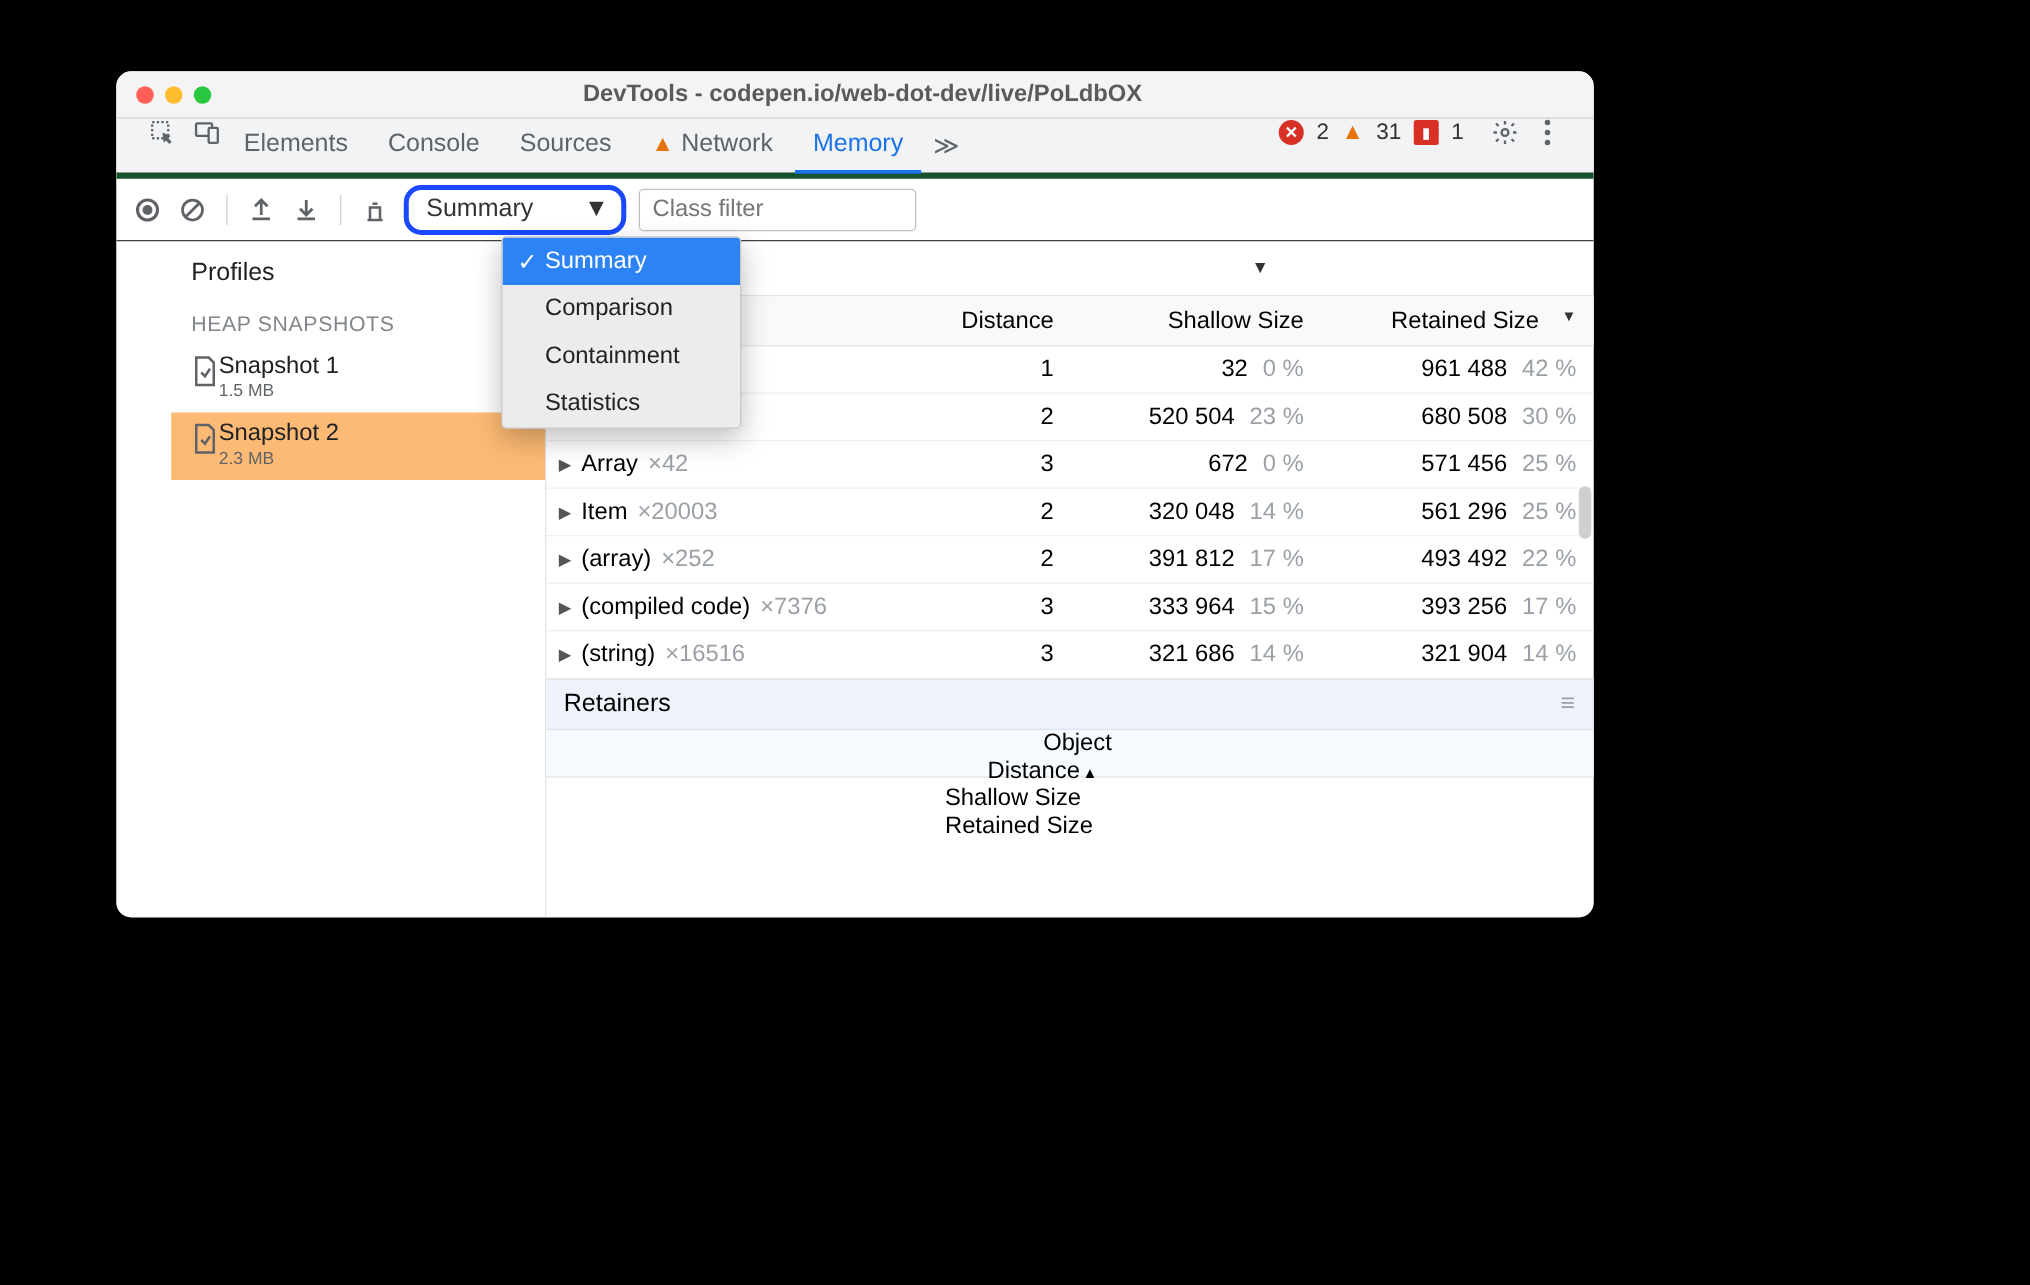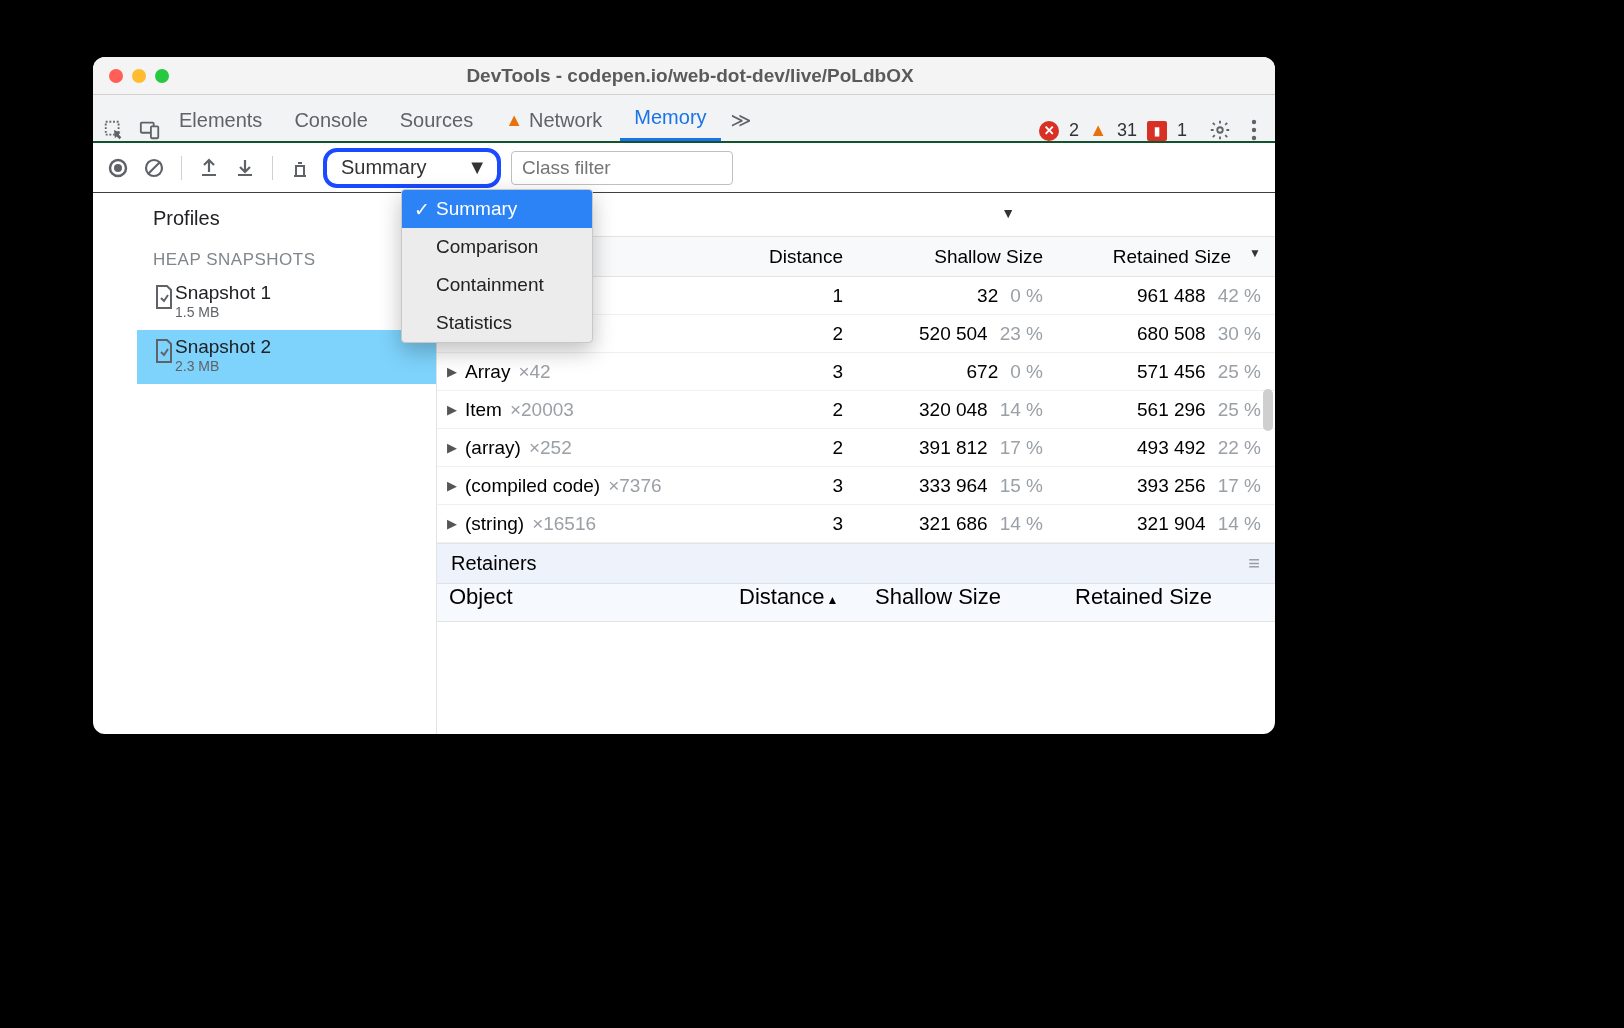--- a/index.html
+++ b/index.html
@@ -37,22 +37,22 @@
   .tl.yellow { background:#febc2e; }
   .tl.green { background:#28c840; }
   .titlebar-title {
     position:absolute; left:0; right:0; text-align:center;
     font-weight:700; font-size:19px; color:#5a5a5a; pointer-events:none;margin-left:12px;
   }
 
   .tabstrip {
     height: 48px;
     background: #f1f3f4;
-    border-bottom: 2px solid #14532d;
-    display:flex; align-items:flex-end; padding: 0 10px;
+    border-bottom: 5px solid #14532d;
+    display:flex; align-items:flex-start; padding: 0 26px;
     gap: 4px; font-size: 20px;
   }
   .tabstrip .ts-left { display:flex; align-items:center; gap: 14px; }
   .ic { width:22px; height:22px; display:inline-flex; align-items:center; justify-content:center; color:#5f6368; }
   .tab-btn { padding: 9px 14px; color:#5f6368; cursor:pointer; display:flex; align-items:center; gap:6px;}
   .tab-btn.active { color:#1a73e8; border-bottom: 3px solid #1a73e8; padding-bottom:9px; }
   .tabstrip .spacer { flex:1; }
   .badgebox { display:flex; align-items:center; gap:10px; font-size:18px; color:#333; }
   .circ { width:20px; height:20px; border-radius:50%; display:inline-flex; align-items:center; justify-content:center; color:#fff; font-size:13px; font-weight:700;}
   .circ.err { background:#d93025; }
@@ -94,40 +94,40 @@
   .dd-item.sel::before { content:"✓"; position:absolute; left:12px; }
 
   .body { flex:1; display:flex; min-height:0; position:relative; }
   .sidebar { width: 300px; border-right:1px solid #e3e3e3; display:flex; flex-direction:column;margin-left:44px; }
   .sb-title { padding:14px 16px 10px; font-size:20px; color:#202124; }
   .sb-subtitle { padding: 10px 16px 6px; font-size:17px; color:#80868b; letter-spacing:.5px;}
   .sb-item { padding:6px 16px 10px 16px; display:flex; align-items:flex-start; }
   .sb-item .pi { width:22px; height:26px; margin-top:2px; }
   .sb-item .nm { font-size:19px; color:#202124; }
   .sb-item .sz { font-size:14px; color:#5f6368; }
-  .sb-item.active { background:#7dd3fc; }
+  .sb-item.active { background:#fdba74; }
 
   .main { flex:1; display:flex; flex-direction:column; min-width:0; }
   .ctx-row { height:44px; border-bottom:1px solid #e3e3e3; position:relative; }
   .ctx-caret { position:absolute; right:260px; top:12px; color:#333; font-size:14px; }
   .thead, .trow { display:flex; align-items:center; font-size:19px; }
   .thead { height:40px; border-bottom:1px solid #e3e3e3; background:#f8f9fa; }
   .trow { height:38px; border-bottom:1px solid #f0f0f0; }
   .c-con { flex: 1 1 auto; padding-left:10px; display:flex; align-items:center; gap:8px; overflow:hidden;}
   .c-dist { width:120px; text-align:right; padding-right:12px;}
   .c-sh   { width:200px; text-align:right; padding-right:12px; display:flex; justify-content:flex-end; gap:12px;}
   .c-ret  { width:220px; text-align:right; padding-right:14px; display:flex; justify-content:flex-end; gap:12px;}
   .pct { color:#9aa0a6; }
   .mult { color:#9aa0a6; }
   .disc { color:#555; font-size:13px; }
   .scroll-thumb { position:absolute; right:2px; top:196px; width:10px; height:42px; background:#cfcfcf; border-radius:5px;}
 
   .ret-pane { border-top:1px solid #e3e3e3; }
   .ret-hdr { height:40px; display:flex; align-items:center; justify-content:space-between; padding:0 14px; font-size:20px; background:#edf2fb; border-bottom:1px solid #dbe3ef;}
-  .ret-thead { height:38px; display:flex; align-items:flex-start; font-size:22px; background:#f6f9fe; border-bottom:1px solid #e3e3e3;}
+  .ret-thead { height:38px; display:flex; align-items:center; font-size:19px; background:#f6f9fe; border-bottom:1px solid #e3e3e3;flex-direction:column;}
   .c-obj { flex:1; padding-left:12px;}
   .c-rd  { width:140px; text-align:left; padding-left:4px;}
   .c-rsh { width:200px; text-align:left;}
   .c-rre { width:200px; text-align:left;}
   .ret-empty { height:82px; }
   .ham { color:#9aa0a6; letter-spacing:1px; }
   .asc::after { content:"▲"; font-size:12px; margin-left:2px; }
   .dsc::after { content:"▼"; font-size:12px; margin-left:6px; color:#333;}
 </style>
 </head>

